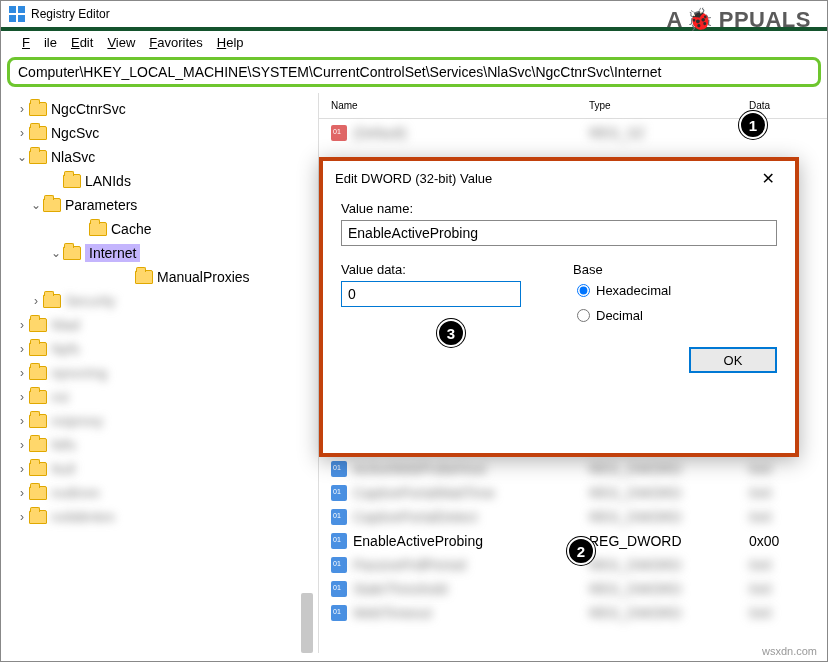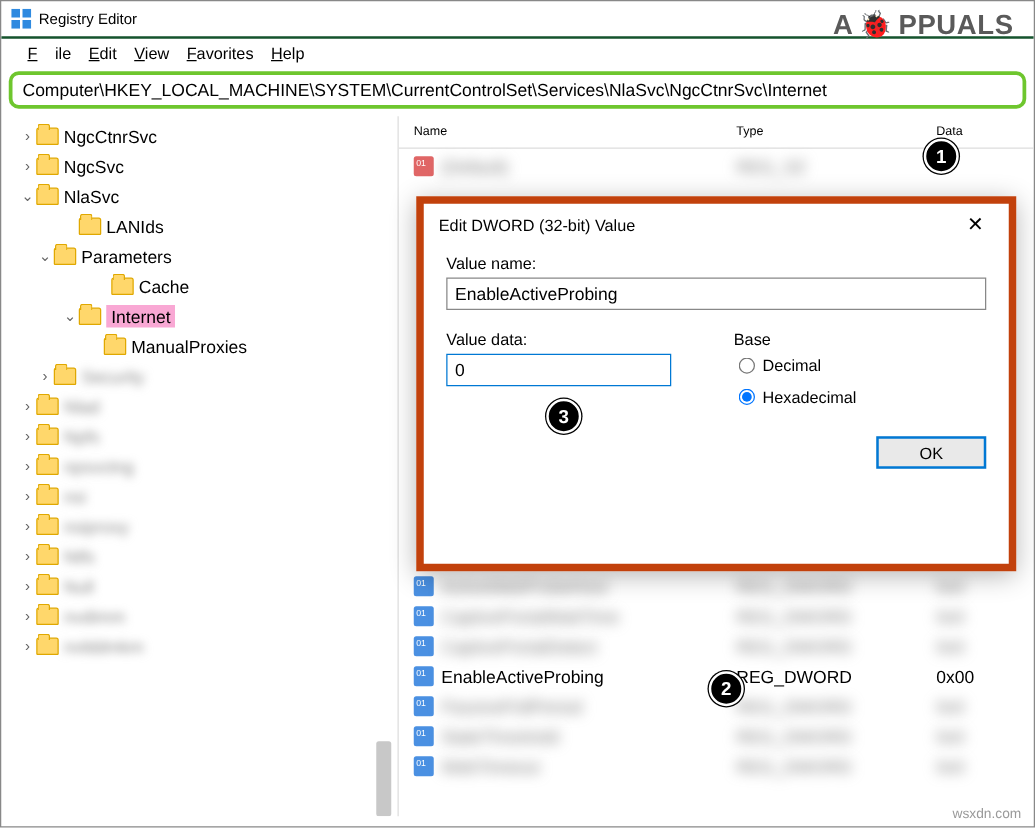--- a/index.html
+++ b/index.html
@@ -1,51 +1,51 @@
 <!DOCTYPE html>
 <html><head>
   <meta charset="utf-8">
   <style>
     * { box-sizing: border-box; margin: 0; padding: 0; }
     body { font-family: "Segoe UI", Tahoma, sans-serif; font-size: 13px; background: #fff; color: #000; width: 828px; height: 662px; overflow: hidden; position: relative; border: 1px solid #888; }
-    .titlebar { display: flex; align-items: center; height: 30px; padding: 0 8px; border-bottom: 2px solid #14532d; }
+    .titlebar { display: flex; align-items: center; height: 30px; padding: 0 8px; border-bottom: 4px solid #14532d; }
     .titlebar .appicon { width: 16px; height: 16px; margin-right: 6px; display: inline-flex; }
     .titlebar .title { font-size: 12px; }
     .menubar { display: flex; height: 22px; align-items: center; padding: 0 21px; font-size: 13px; }
     .menubar span { margin-right: 14px; cursor: default; }
     .menubar span u { text-decoration: underline; }
     .addressbar { margin: 4px 6px 6px 6px; border: 3px solid #6ec62e; border-radius: 8px; padding: 4px 8px; font-size: 14px; background: #fff; }
     .maincols { display: flex; height: calc(100% - 100px); }
     .treepane { width: 318px; border-right: 1px solid #ddd; overflow: hidden; position: relative; padding-top: 4px; }
     .row { display: flex; align-items: center; height: 24px; }
     .indent0 { padding-left: 14px; }
     .indent1 { padding-left: 28px; }
     .indent2 { padding-left: 48px; }
     .indent3 { padding-left: 74px; }
-    .indent4 { padding-left: 68px; }
+    .indent4 { padding-left: 120px; }
     .exp { width: 14px; display: inline-block; color: #666; font-size: 12px; text-align: center; }
     .folder { width: 18px; height: 14px; display: inline-block; background: #ffd76b; border: 1px solid #e0a800; border-radius: 2px 2px 1px 1px; margin-right: 4px; position: relative; }
     .folder::before { content:""; position:absolute; top:-4px; left:0; width:8px; height:4px; background:#ffd76b; border:1px solid #e0a800; border-bottom:none; border-radius:2px 2px 0 0; }
     .label { font-size: 14px; }
-    .selected .label { background: #f9a8d4; padding: 1px 4px; }
+    .selected .label { background: #c4b5fd; padding: 1px 4px; }
     .blurred .label { filter: blur(4px); color: #888; }
     .listpane { flex:1; position: relative; }
     .listhead { display: flex; border-bottom: 1px solid #ddd; height: 26px; align-items: center; font-size: 10px; }
     .col-name { width: 270px; padding-left: 12px; }
     .col-type { width: 160px; }
     .col-data { flex:1; }
     .listbody { padding-top: 2px; }
     .lrow { display: flex; align-items: center; height: 24px; padding-left: 12px; font-size: 14px; }
     .lrow .icon { width:16px; height:16px; margin-right: 6px; background:#4a90e2; border-radius:2px; display:inline-block; position:relative; }
     .lrow .icon::after { content:"01"; font-size:7px; color:#fff; position:absolute; top:3px; left:2px; letter-spacing:0; }
     .lrow.blur .txt { filter: blur(5px); color:#777; }
     .lrow .c-name { width: 258px; display:flex; align-items:center; }
     .lrow .c-type { width: 160px; }
     .lrow .c-data { flex:1; }
-    .dialog { position: absolute; top: 156px; left: 332px; width: 480px; height: 300px; background: #fff; border: 6px solid #c2410c; box-shadow: 0 4px 20px rgba(0,0,0,.3); z-index: 50; }
+    .dialog { position: absolute; top: 156px; left: 318px; width: 480px; height: 300px; background: #fff; border: 4px solid #c2410c; box-shadow: 0 4px 20px rgba(0,0,0,.3); z-index: 50; }
     .dlg-title { display:flex; justify-content: space-between; align-items:center; height: 34px; padding: 0 12px; font-size: 13px; }
     .dlg-close { font-size: 16px; cursor:default; padding: 2px 8px; }
     .dlg-body { padding: 6px 18px 14px 18px; font-size: 13px; }
     .fld-label { margin-bottom: 4px; display:block; }
     .txtinput { width: 100%; padding: 4px 6px; font-size: 14px; border: 1px solid #888; background:#fff; font-family: inherit; }
     .valrow { display:flex; gap: 28px; margin-top: 16px; }
     .valcol { flex:1; }
     .smallinput { width: 180px; padding: 4px 6px; font-size: 14px; border: 1px solid #0078d4; font-family: inherit; }
     .basebox { }
     .radio { display:flex; align-items:center; margin: 6px 0 10px 4px; }
@@ -270,26 +270,26 @@
     <label class="fld-label">Value name:</label>
     <input class="txtinput" value="EnableActiveProbing" style="">
     <div class="valrow">
       <div class="valcol">
         <label class="fld-label">Value data:</label>
         <input class="smallinput" value="0" style="">
       </div>
       <div class="valcol basebox">
         <label class="fld-label">Base</label>
         <div class="radio">
+            <input type="radio" checked="" style="">
+            <span>Hexadecimal</span>
+          </div>
+        <div class="radio">
             <input type="radio" style="">
             <span>Decimal</span>
-          </div>
-        <div class="radio">
-            <input type="radio" checked="" style="">
-            <span>Hexadecimal</span>
           </div>
       </div>
     </div>
   </div>
   <div class="dlg-btns">
     <button class="btn primary">OK</button>
   </div>
 </div>
 
 <div class="watermark">

